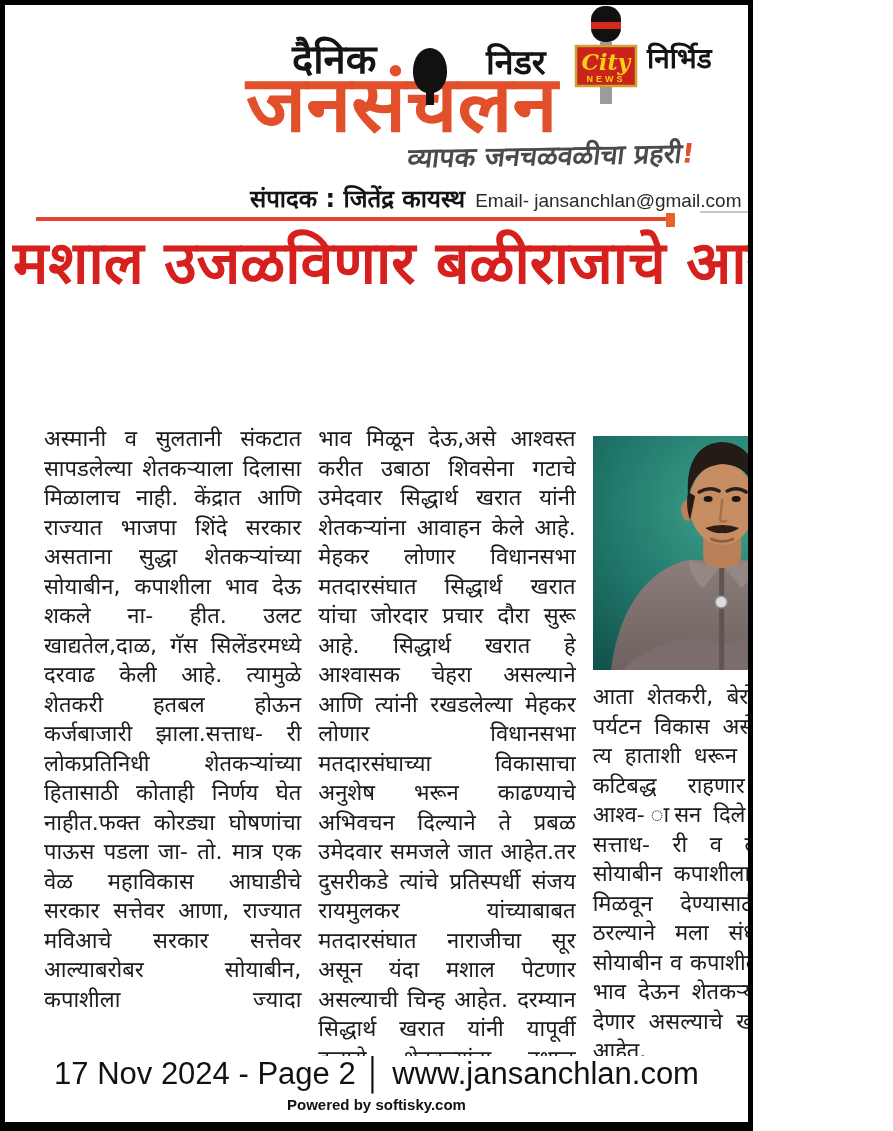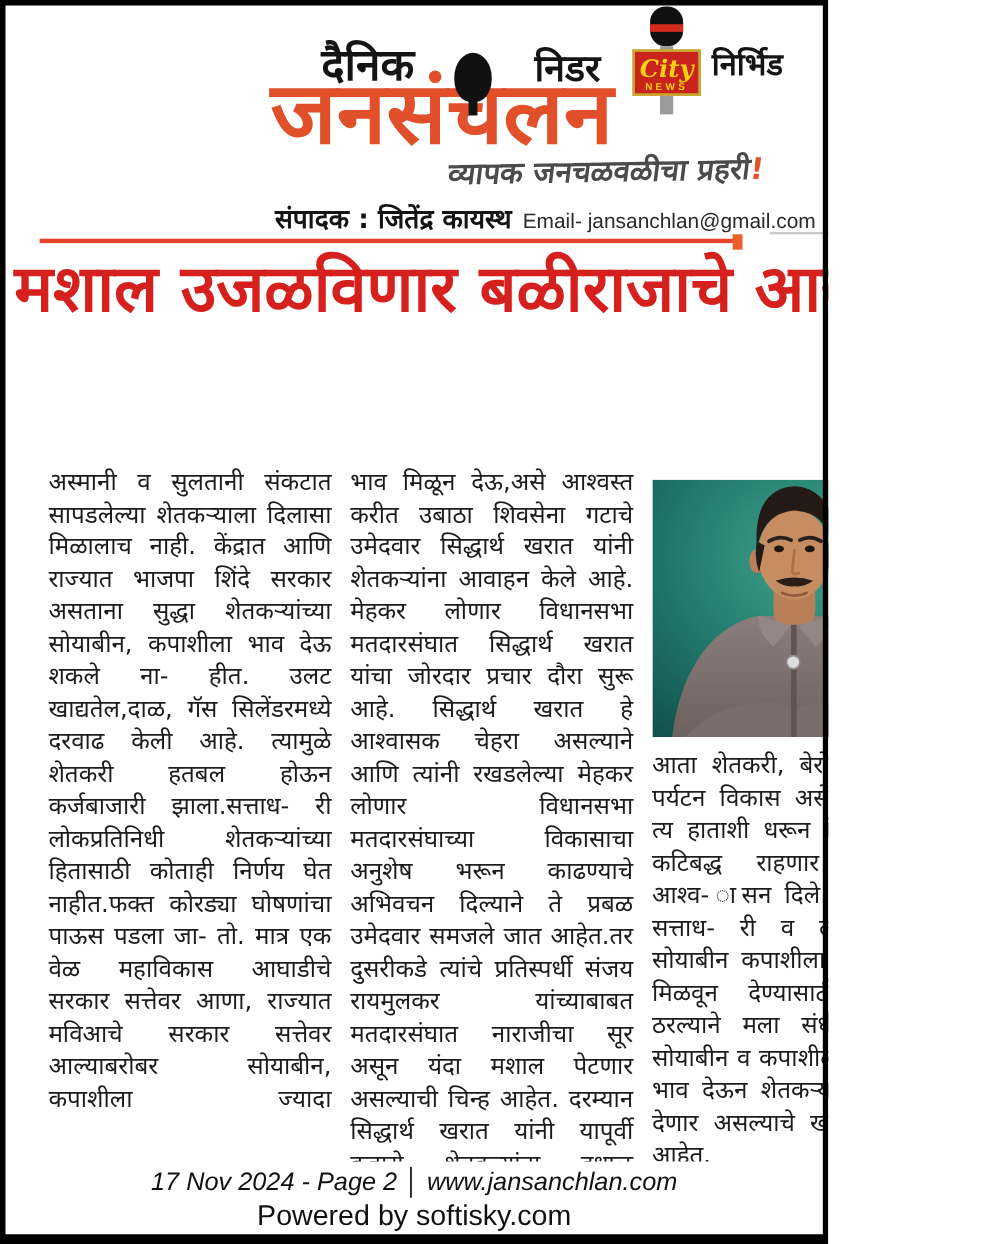--- a/index.html
+++ b/index.html
@@ -119,22 +119,22 @@
     overflow:hidden;
   }
   .photo-box svg { display:block; width:100%; height:100%; }
 
   
   .footer {
     position:absolute; left:0; top:1058px; width:100%;
     text-align:center; color:#111;
     font-family:"Liberation Sans", sans-serif;
   }
-  .footer-line1 { font-size:23px; line-height:32px;font-style:italic; }
-  .footer-line2 { font-size:26px; line-height:30px; }
+  .footer-line1 { font-size:31px; line-height:32px; }
+  .footer-line2 { font-size:15px; line-height:30px;font-weight:bold; }
 </style>
 </head>
 <body>
 
 <div class="page">
 
   <header>
     <div class="daily-label">दैनिक</div>
 
     <div class="logo-text">जनसंचलन</div>

